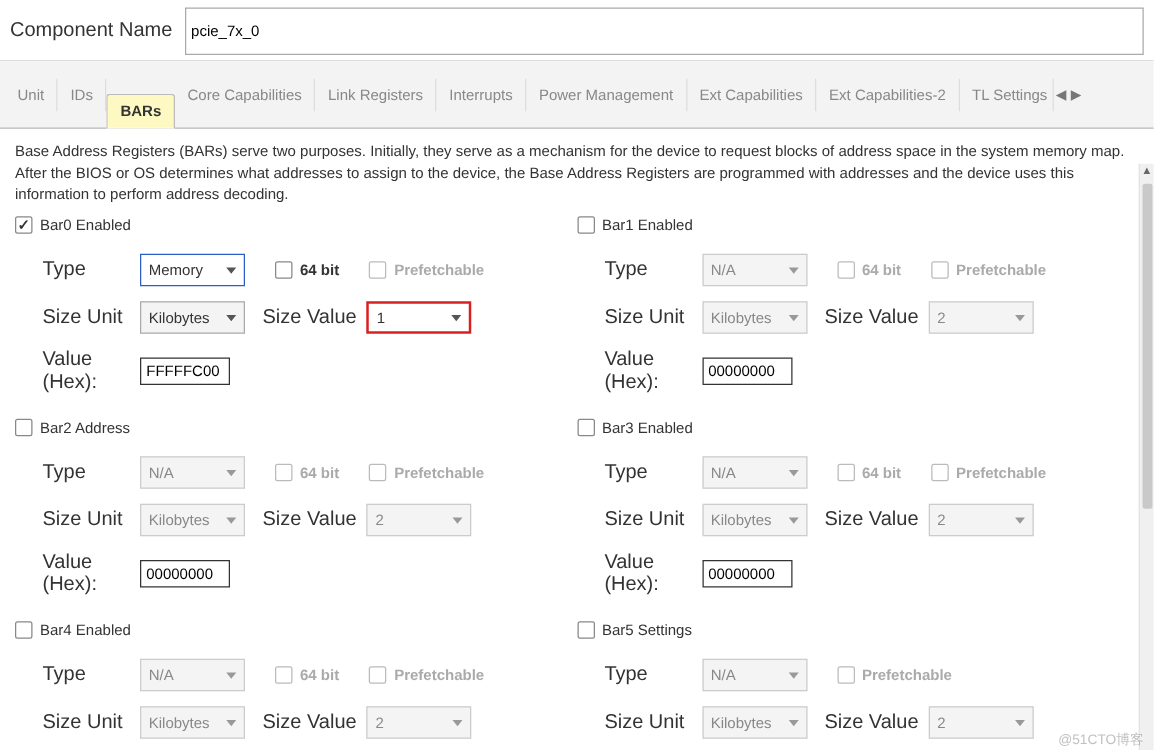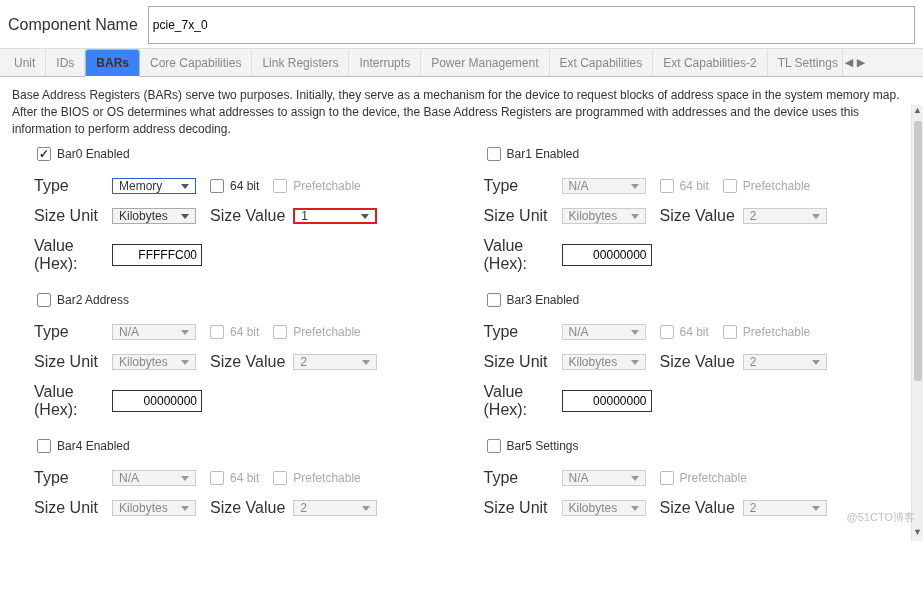--- a/index.html
+++ b/index.html
@@ -2,42 +2,42 @@
 <html><head>
 <meta charset="utf-8">
 <style>
   * { box-sizing: border-box; }
   body { margin: 0; font-family: Tahoma, Arial, sans-serif; font-size: 12px; color: #333; background: #fff; width: 923px; }
   .top-bar { padding: 6px 8px 4px 8px; display: flex; align-items: center; border-bottom: 1px solid #ddd; }
   .top-bar .lbl { font-size: 16px; color: #333; margin-right: 10px; }
   .top-bar input { flex: 1; border: 1px solid #aaa; padding: 18px 4px; height: 20px; font-size: 12px; }
   .tabs { display: flex; align-items: center; background: #f3f3f3; border-bottom: 1px solid #bbb; padding-left: 4px; padding-right: 4px; }
   .tab { padding: 6px 10px; color: #888; cursor: pointer; font-size: 12px; border-right: 1px solid #ddd; white-space: nowrap; }
-  .tab.active { background: #3b82f6; color: #333; font-weight: bold; border: 1px solid #bbb; border-bottom: 1px solid #fff; margin-bottom: -1px; border-radius: 3px 3px 0 0; }
+  .tab.active { background: #fef9c3; color: #333; font-weight: bold; border: 1px solid #bbb; border-bottom: 1px solid #fff; margin-bottom: -1px; border-radius: 3px 3px 0 0; margin-top: 26px; }
   .tab.partial { padding-right: 4px; }
   .navbtn { width: 12px; text-align: center; color: #777; font-size: 11px; cursor: pointer; }
   .content { padding: 10px 12px 4px 12px; position: relative; }
   .desc { font-size: 12px; color: #333; line-height: 1.4; margin-bottom: 10px; }
   .grid { display: flex; flex-wrap: wrap; }
   .bar-block { width: 50%; padding-right: 20px; margin-bottom: 8px; }
-  .bar-head { display: flex; align-items: flex-end; margin-bottom: 16px; margin-left: 25px; }
+  .bar-head { display: flex; align-items: flex-end; margin-bottom: 16px; }
   .chk { width: 14px; height: 14px; border: 1px solid #888; border-radius: 2px; margin-right: 6px; display: inline-flex; align-items: center; justify-content: center; font-size: 12px; line-height: 1; color: #333; cursor: pointer; }
   .chk.checked::before { content: "✓"; font-weight: bold; }
   .chk.disabled { border-color: #bbb; cursor: default; }
   .field-row { display: flex; align-items: center; margin-bottom: 12px; padding-left: 22px; }
   .field-row .flabel { width: 78px; font-size: 16px; }
-  .select { display: inline-flex; align-items: center; justify-content: space-between; border: 1px solid #aaa; background: #f4f4f4; height: 16px; padding: 0 6px; width: 84px; cursor: pointer; font-size: 12px; }
+  .select { display: inline-flex; align-items: center; justify-content: space-between; border: 1px solid #aaa; background: #f4f4f4; height: 26px; padding: 0 6px; width: 84px; cursor: pointer; font-size: 12px; }
   .select.disabled { color: #888; border-color: #ccc; }
   .select.blue { border: 1px solid #2d5ec7; background: #fff; }
   .select.red { border: 2px solid #d92020; background: #fff; }
   .caret { width: 0; height: 0; border-left: 4px solid transparent; border-right: 4px solid transparent; border-top: 5px solid #555; }
   .select.disabled .caret { border-top-color: #999; }
-  .chk-inline { display: inline-flex; align-items: center; margin-left: 14px; color: #333; }
+  .chk-inline { display: inline-flex; align-items: center; margin-left: 24px; color: #333; font-weight: bold; }
   .chk-inline.disabled { color: #aaa; }
-  .hexinput { border: 1px solid #333; height: 22px; padding: 0 4px; width: 90px; font-size: 12px; text-align: right; }
+  .hexinput { border: 1px solid #333; height: 22px; padding: 0 4px; width: 72px; font-size: 12px; }
   .scrollbar { position: absolute; right: 0; top: 28px; bottom: 0; width: 12px; background: #f0f0f0; border-left: 1px solid #e3e3e3; }
   .scrollbar .arrow { height: 14px; text-align: center; font-size: 9px; color: #666; cursor: pointer; }
   .scrollbar .thumb { position: absolute; left: 2px; width: 8px; top: 16px; height: 260px; background: #c9c9c9; border-radius: 2px; cursor: pointer; }
   .watermark { position: absolute; right: 8px; bottom: 16px; font-size: 11px; color: rgba(150,150,150,0.6); }
 </style>
 </head>
 <body>
 
 <div class="top-bar">
   <span class="lbl">Component Name</span>

